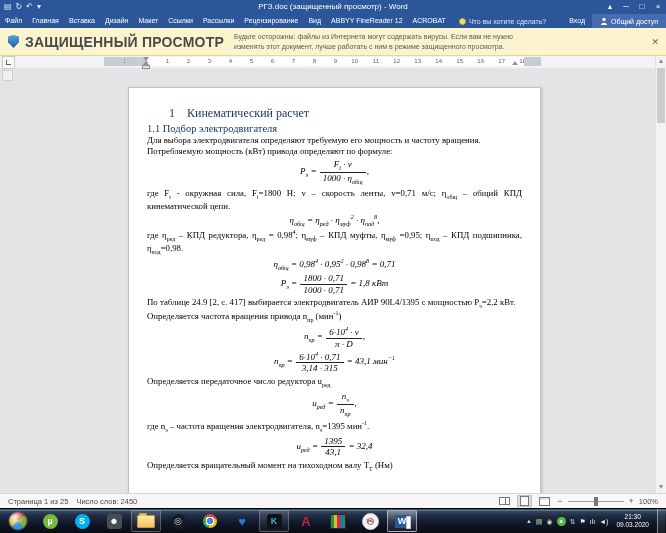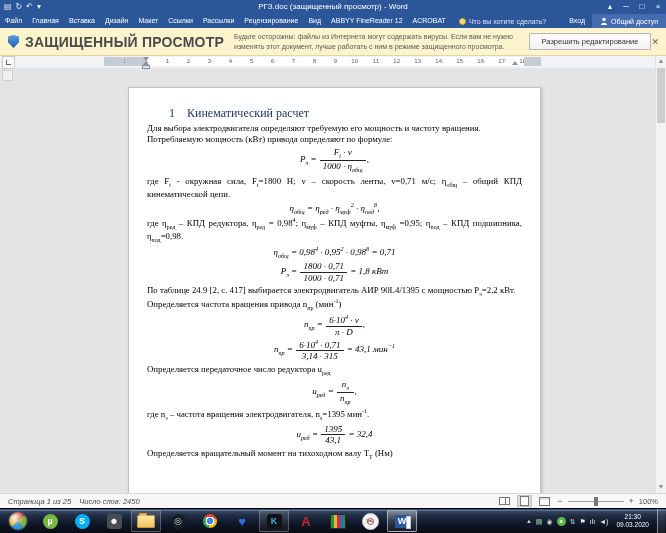--- a/index.html
+++ b/index.html
@@ -69,21 +69,21 @@
   .varrow{position:absolute;left:0;width:10px;height:12px;}
   .varrow.up{top:0;}
   .varrow.down{bottom:0;}
   .varrow::after{content:"";position:absolute;left:3px;width:0;height:0;border-left:2.5px solid transparent;border-right:2.5px solid transparent;}
   .varrow.up::after{top:4px;border-bottom:4px solid #8a8a8a;}
   .varrow.down::after{top:4px;border-top:4px solid #8a8a8a;}
   .vthumb{position:absolute;left:1px;top:13px;width:8px;height:55px;background:#cdcdcd;border-radius:1px;}
   
   .statusbar{position:absolute;top:493px;left:0;right:0;height:15px;background:#f7f7f7;border-top:1px solid #d8d8d8;
     display:flex;align-items:center;font-size:7.5px;color:#4a4a4a;z-index:28;box-sizing:border-box;}
-  .sitem{margin-left:8px;white-space:nowrap;font-style:italic;}
+  .sitem{margin-left:8px;white-space:nowrap;}
   .sright{margin-left:auto;display:flex;align-items:center;gap:5px;padding-right:8px;}
   .vbtn{width:15px;height:12px;display:flex;align-items:center;justify-content:center;}
   .vbtn.active{background:#dcdcdc;border:1px solid #c2c2c2;box-sizing:border-box;}
   .icon-read{width:9px;height:6px;border:1px solid #777;background:#fff;position:relative;}
   .icon-read::after{content:"";position:absolute;left:50%;top:0;bottom:0;width:1px;background:#777;}
   .icon-print{width:7px;height:8px;border:1px solid #777;background:#fff;}
   .icon-web{width:9px;height:7px;border:1px solid #777;background:linear-gradient(#e4e4e4 0 2px,#fff 2px);}
   .zbtn{font-size:9px;color:#555;}
   .ztrack{width:56px;height:1px;background:#a0a0a0;position:relative;}
   .ztrack::before{content:"";position:absolute;left:50%;top:-2px;width:1px;height:5px;background:#a0a0a0;}
@@ -172,21 +172,20 @@
           <path d="M0.8 8 A3.4 3.4 0 0 1 7.2 8 Z" fill="#fff"></path>
         </svg>
       <span>Общий доступ</span>
     </div>
   </div>
 
   <div class="pvbar">
     <span class="shield"></span>
     <span class="pvlabel">ЗАЩИЩЕННЫЙ ПРОСМОТР</span>
     <span class="pvmsg">Будьте осторожны: файлы из Интернета могут содержать вирусы. Если вам не нужно изменять этот документ, лучше работать с ним в режиме защищенного просмотра.</span>
-    <button class="pvbtn">Разрешить редактирование</button>
     <span class="pvclose">✕</span>
   </div>
 
   <div class="rulerrow">
     <div class="tabsel"></div>
     <div class="rscale">
         <span class="rcell gray">
           <i>·</i>
           <b>2</b>
         </span>
@@ -272,20 +271,21 @@
     <div class="tri-up" style="left:143px;top:6px;"></div>
     <div class="mbox" style="left:142px;top:10px;"></div>
     <div class="tri-up" style="left:512px;top:6px;"></div>
   </div>
 
   <div class="docarea">
     <div class="vrulertop"></div>
     <div class="docpage">
       <div>
           <div class="blk b-h1">1    Кинематический расчет</div>
+          <div class="blk b-h2">1.1 Подбор электродвигателя</div>
           <div class="blk b-p">Для выбора электродвигателя определяют требуемую его мощность и частоту вращения. Потребляемую мощность (кВт) привода определяют по формуле:</div>
           <div class="blk b-f">P<sub>э</sub> = <span class="frac"><span class="fnum">F<sub>t</sub> · v</span><span class="fden">1000 · η<sub>общ</sub></span></span>,</div>
           <div class="blk b-pj">где F<sub>t</sub> - окружная сила, F<sub>t</sub>=1800 Н; v – скорость ленты, v=0,71 м/с; η<sub>общ</sub> – общий КПД кинематической цепи.</div>
           <div class="blk b-f">η<sub>общ</sub> = η<sub>ред</sub> · η<sub>муф</sub><sup>2</sup> · η<sub>под</sub><sup>8</sup>,</div>
           <div class="blk b-pj">где η<sub>ред</sub> – КПД редуктора, η<sub>ред</sub> = 0,98<sup>4</sup>; η<sub>муф</sub> – КПД муфты, η<sub>муф</sub> =0,95; η<sub>под</sub> – КПД подшипника, η<sub>под</sub>=0,98.</div>
           <div class="blk b-f">η<sub>общ</sub> = 0,98<sup>4</sup> · 0,95<sup>2</sup> · 0,98<sup>8</sup> = 0,71</div>
           <div class="blk b-f">P<sub>э</sub> = <span class="frac"><span class="fnum">1800 · 0,71</span><span class="fden">1000 · 0,71</span></span> = 1,8 кВт</div>
           <div class="blk b-pj">По таблице 24.9 [2, с. 417] выбирается электродвигатель АИР 90L4/1395 с мощностью P<sub>э</sub>=2,2 кВт.</div>
           <div class="blk b-p">Определяется частота вращения привода n<sub>пр</sub> (мин<sup>-1</sup>)</div>
           <div class="blk b-f">n<sub>пр</sub> = <span class="frac"><span class="fnum">6·10<sup>4</sup> · v</span><span class="fden">π · D</span></span>,</div>

